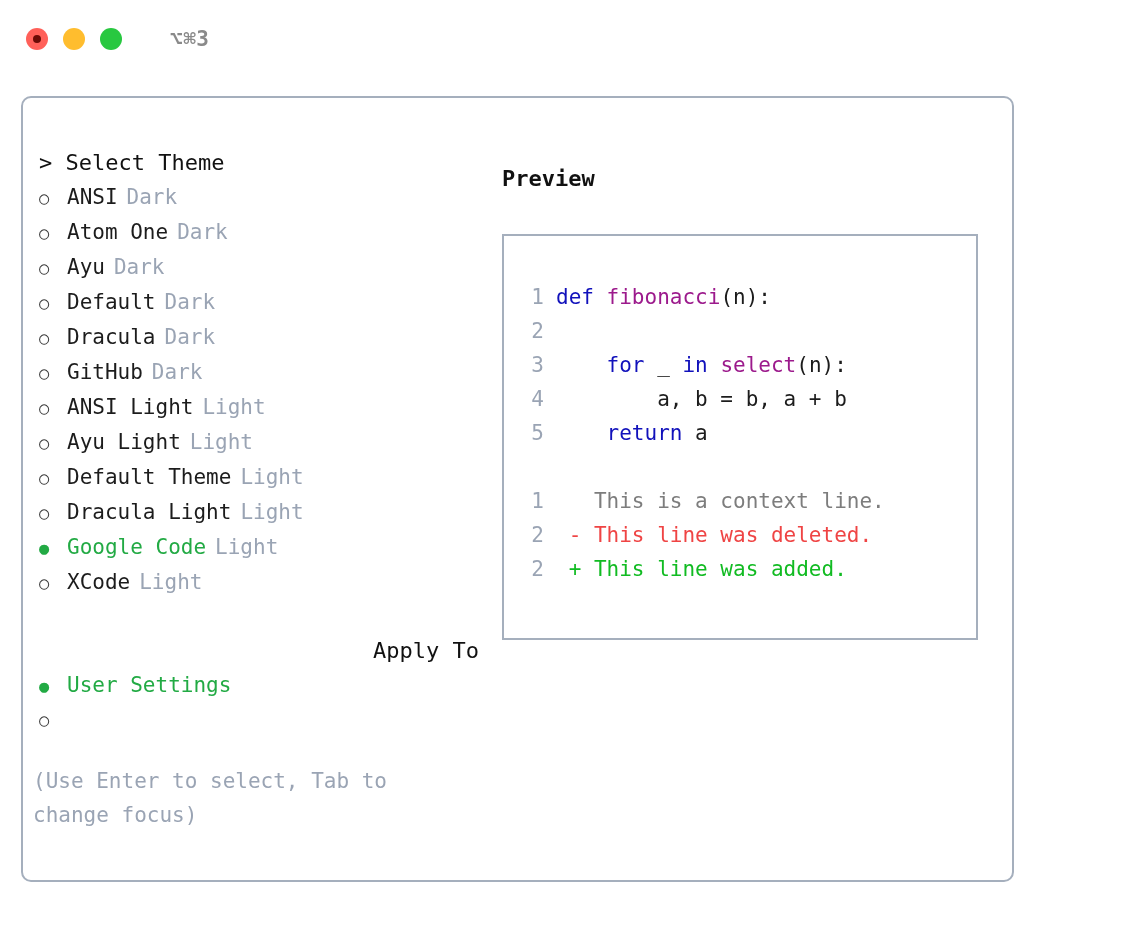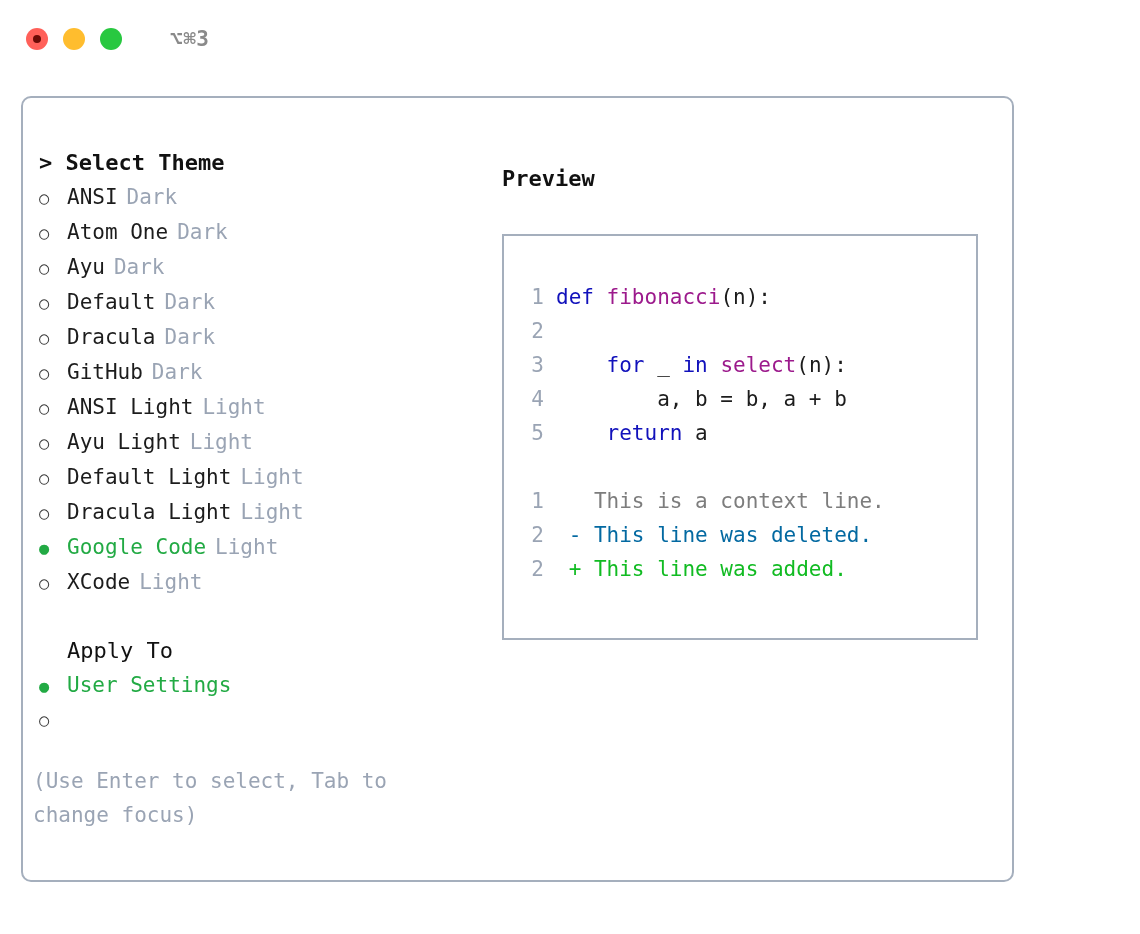--- a/index.html
+++ b/index.html
@@ -86,28 +86,29 @@
   
   .left-col {
     position: absolute;
     left: 16px;
     top: 48px;
     width: 440px;
   }
 
   .section-header {
     font-size: 22px;
-    font-weight: bold;
+    font-weight: normal;
     color: #111111;
     line-height: 34px;
     white-space: pre;
   }
   .section-header.plain {
     font-weight: normal;
     padding-left: 28px;
+    text-align: right;
   }
 
   .opt-row {
     display: flex;
     align-items: baseline;
     line-height: 34px;
     font-size: 21px;
     white-space: pre;
   }
   .opt-marker {
@@ -176,21 +177,21 @@
   }
   .code-txt { color: #1c1c1c; }
 
   .tok-kw   { color: #1111bb; }
   .tok-fn   { color: #9c1a8c; }
   .tok-num  { color: #128a82; }
   .tok-pun  { color: #1c1c1c; }
 
   .diff-gap { height: 34px; }
   .diff-ctx { color: #7d7d7d; text-align: right; }
-  .diff-del { color: #0369a1; }
+  .diff-del { color: #ef4444; }
   .diff-add { color: #11bb22; }
 </style>
 </head>
 <body>
 
 <div class="window">
 
   <div class="titlebar">
     <div class="lights">
       <div class="light red"></div>
@@ -207,21 +208,21 @@
         <div class="section-header">&gt; Select Theme</div>
         <div id="theme-list">
             <div class="opt-row"><span class="opt-marker">○</span><span class="opt-label">ANSI</span><span class="opt-tag">Dark</span></div>
             <div class="opt-row"><span class="opt-marker">○</span><span class="opt-label">Atom One</span><span class="opt-tag">Dark</span></div>
             <div class="opt-row"><span class="opt-marker">○</span><span class="opt-label">Ayu</span><span class="opt-tag">Dark</span></div>
             <div class="opt-row"><span class="opt-marker">○</span><span class="opt-label">Default</span><span class="opt-tag">Dark</span></div>
             <div class="opt-row"><span class="opt-marker">○</span><span class="opt-label">Dracula</span><span class="opt-tag">Dark</span></div>
             <div class="opt-row"><span class="opt-marker">○</span><span class="opt-label">GitHub</span><span class="opt-tag">Dark</span></div>
             <div class="opt-row"><span class="opt-marker">○</span><span class="opt-label">ANSI Light</span><span class="opt-tag">Light</span></div>
             <div class="opt-row"><span class="opt-marker">○</span><span class="opt-label">Ayu Light</span><span class="opt-tag">Light</span></div>
-            <div class="opt-row"><span class="opt-marker">○</span><span class="opt-label">Default Light</span><span class="opt-tag">Light</span></div>
+            <div class="opt-row"><span class="opt-marker">○</span><span class="opt-label">Default Theme</span><span class="opt-tag">Light</span></div>
             <div class="opt-row"><span class="opt-marker">○</span><span class="opt-label">Dracula Light</span><span class="opt-tag">Light</span></div>
             <div class="opt-row selected"><span class="opt-marker">●</span><span class="opt-label">Google Code</span><span class="opt-tag">Light</span></div>
             <div class="opt-row"><span class="opt-marker">○</span><span class="opt-label">XCode</span><span class="opt-tag">Light</span></div>
           </div>
 
         <div class="spacer"></div>
 
         <div class="section-header plain">Apply To</div>
         <div id="apply-list">
             <div class="opt-row selected"><span class="opt-marker">●</span><span class="opt-label">User Settings</span></div>

